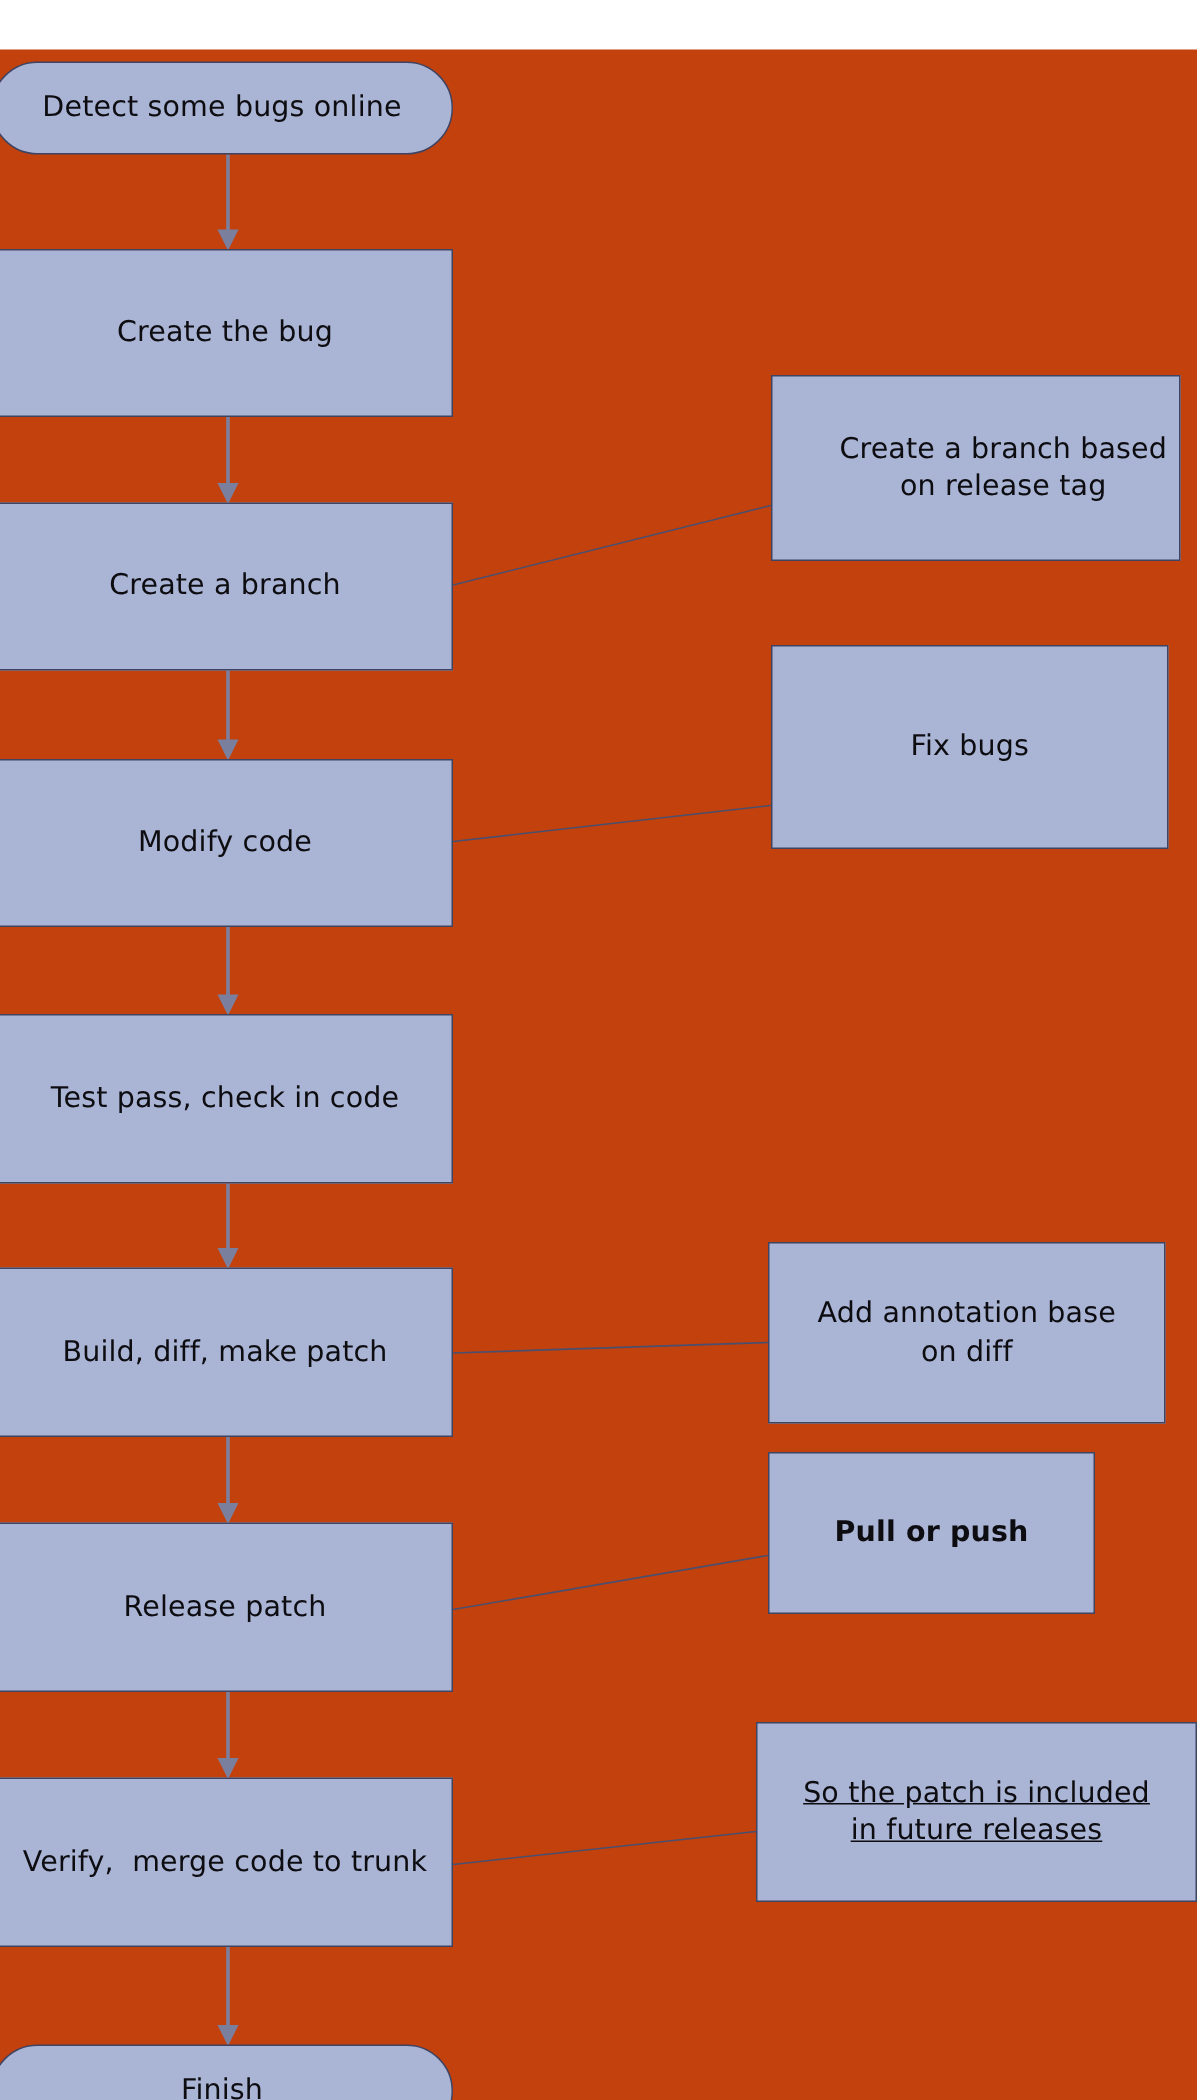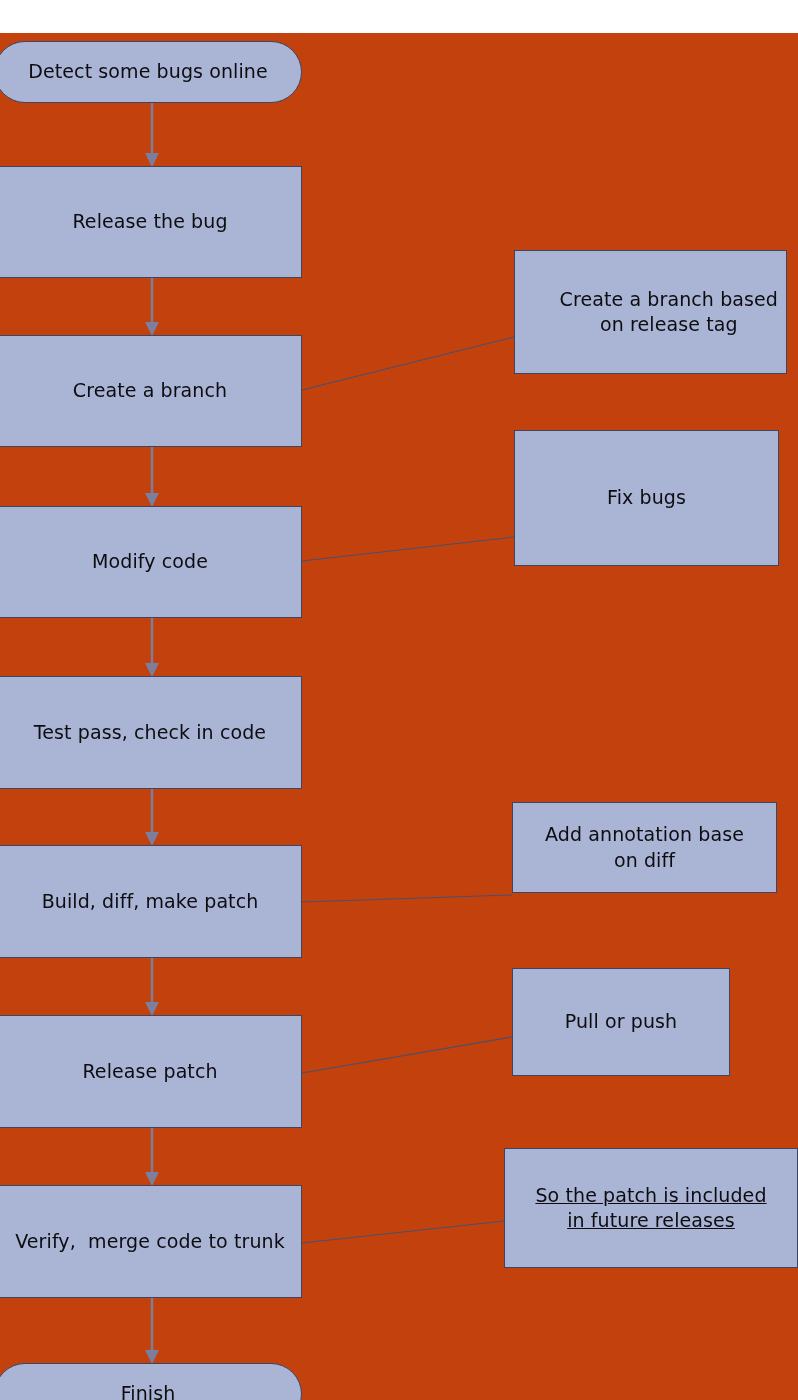--- a/index.html
+++ b/index.html
@@ -92,31 +92,31 @@
       </g>
       <line x1="302" y1="357" x2="514" y2="304" stroke="#4a4f70" stroke-width="1.1"></line>
       <line x1="302" y1="528" x2="514" y2="504" stroke="#4a4f70" stroke-width="1.1"></line>
       <line x1="302" y1="869" x2="512" y2="862" stroke="#4a4f70" stroke-width="1.1"></line>
       <line x1="302" y1="1040" x2="512" y2="1004" stroke="#4a4f70" stroke-width="1.1"></line>
       <line x1="302" y1="1210" x2="504" y2="1188" stroke="#4a4f70" stroke-width="1.1"></line>
     </svg>
 
   <div id="nodes-layer">
       <div class="node terminator spine" style="left: -6px; top: 8px; width: 308px; height: 62px; background: rgb(170, 180, 212); border-color: rgb(63, 68, 99); color: rgb(13, 13, 17);"><span>Detect some bugs online</span></div>
-      <div class="node process spine" style="left: -2px; top: 133px; width: 304px; height: 112px; background: rgb(170, 180, 212); border-color: rgb(63, 68, 99); color: rgb(13, 13, 17);"><span>Release the bug</span></div>
+      <div class="node process spine" style="left: -2px; top: 133px; width: 304px; height: 112px; background: rgb(170, 180, 212); border-color: rgb(63, 68, 99); color: rgb(13, 13, 17);"><span>Create the bug</span></div>
       <div class="node process spine" style="left: -2px; top: 302px; width: 304px; height: 112px; background: rgb(170, 180, 212); border-color: rgb(63, 68, 99); color: rgb(13, 13, 17);"><span>Create a branch</span></div>
       <div class="node process spine" style="left: -2px; top: 473px; width: 304px; height: 112px; background: rgb(170, 180, 212); border-color: rgb(63, 68, 99); color: rgb(13, 13, 17);"><span>Modify code</span></div>
       <div class="node process spine" style="left: -2px; top: 643px; width: 304px; height: 113px; background: rgb(170, 180, 212); border-color: rgb(63, 68, 99); color: rgb(13, 13, 17);"><span>Test pass, check in code</span></div>
       <div class="node process spine" style="left: -2px; top: 812px; width: 304px; height: 113px; background: rgb(170, 180, 212); border-color: rgb(63, 68, 99); color: rgb(13, 13, 17);"><span>Build, diff, make patch</span></div>
       <div class="node process spine" style="left: -2px; top: 982px; width: 304px; height: 113px; background: rgb(170, 180, 212); border-color: rgb(63, 68, 99); color: rgb(13, 13, 17);"><span>Release patch</span></div>
       <div class="node process spine" style="left: -2px; top: 1152px; width: 304px; height: 113px; background: rgb(170, 180, 212); border-color: rgb(63, 68, 99); color: rgb(13, 13, 17);"><span>Verify,  merge code to trunk</span></div>
       <div class="node terminator spine" style="left: -6px; top: 1330px; width: 308px; height: 62px; background: rgb(170, 180, 212); border-color: rgb(63, 68, 99); color: rgb(13, 13, 17);"><span>Finish</span></div>
       <div class="node process" style="left: 514px; top: 217px; width: 273px; height: 124px; background: rgb(170, 180, 212); border-color: rgb(63, 68, 99); color: rgb(13, 13, 17); justify-content: flex-end;"><span>Create a branch based
 on release tag</span></div>
       <div class="node process" style="left: 514px; top: 397px; width: 265px; height: 136px; background: rgb(170, 180, 212); border-color: rgb(63, 68, 99); color: rgb(13, 13, 17);"><span>Fix bugs</span></div>
-      <div class="node process" style="left: 512px; top: 769px; width: 265px; height: 91px; background: rgb(170, 180, 212); border-color: rgb(63, 68, 99); color: rgb(13, 13, 17); text-align: center;"><span>Add annotation base
+      <div class="node process" style="left: 512px; top: 795px; width: 265px; height: 121px; background: rgb(170, 180, 212); border-color: rgb(63, 68, 99); color: rgb(13, 13, 17); text-align: center;"><span>Add annotation base
 on diff</span></div>
-      <div class="node process" style="left: 512px; top: 935px; width: 218px; height: 108px; background: rgb(170, 180, 212); border-color: rgb(63, 68, 99); color: rgb(13, 13, 17);"><span>Pull or push</span></div>
+      <div class="node process" style="left: 512px; top: 935px; width: 218px; height: 108px; background: rgb(170, 180, 212); border-color: rgb(63, 68, 99); color: rgb(13, 13, 17); font-weight: bold;"><span>Pull or push</span></div>
       <div class="node process" style="left: 504px; top: 1115px; width: 294px; height: 120px; background: rgb(170, 180, 212); border-color: rgb(63, 68, 99); color: rgb(13, 13, 17); text-decoration: underline;"><span>So the patch is included
 in future releases</span></div>
     </div>
 
 </div>
 
 </body></html>

